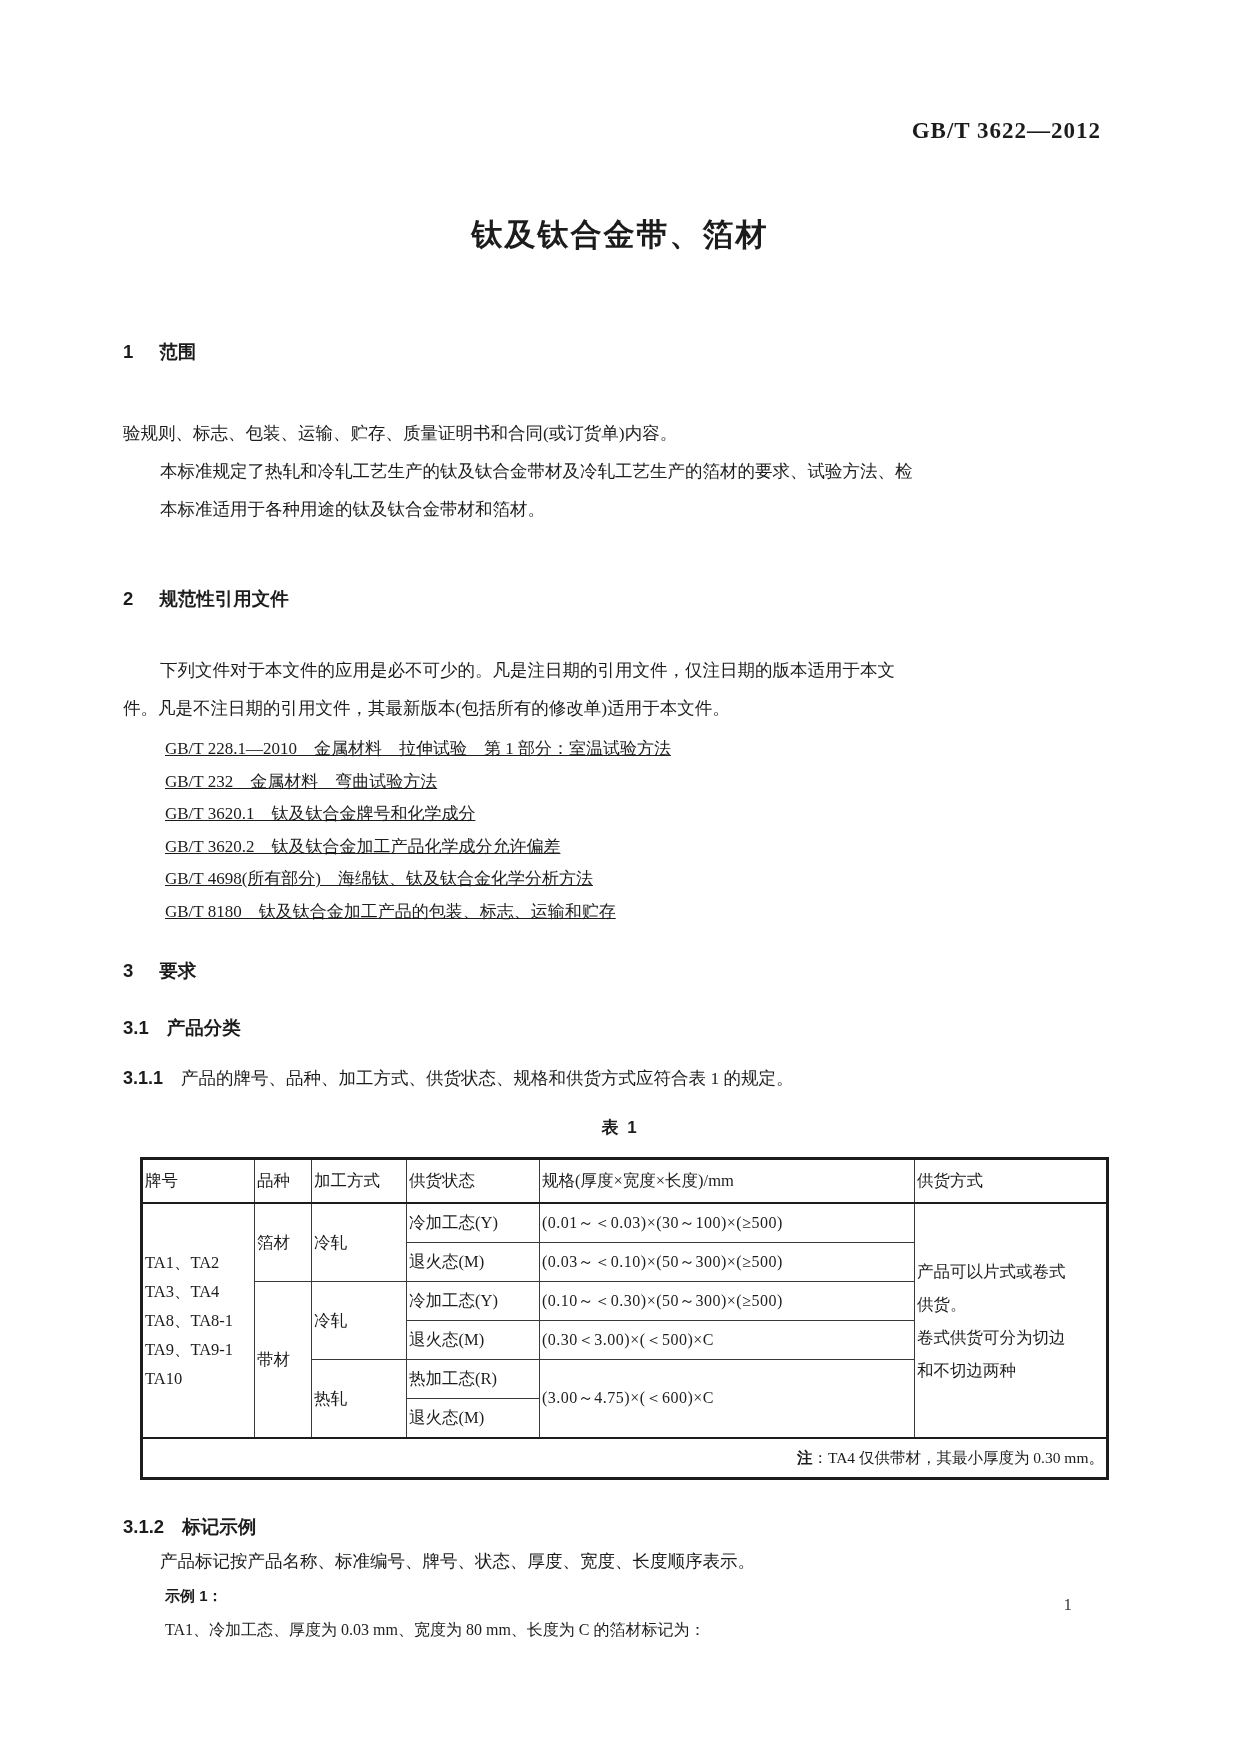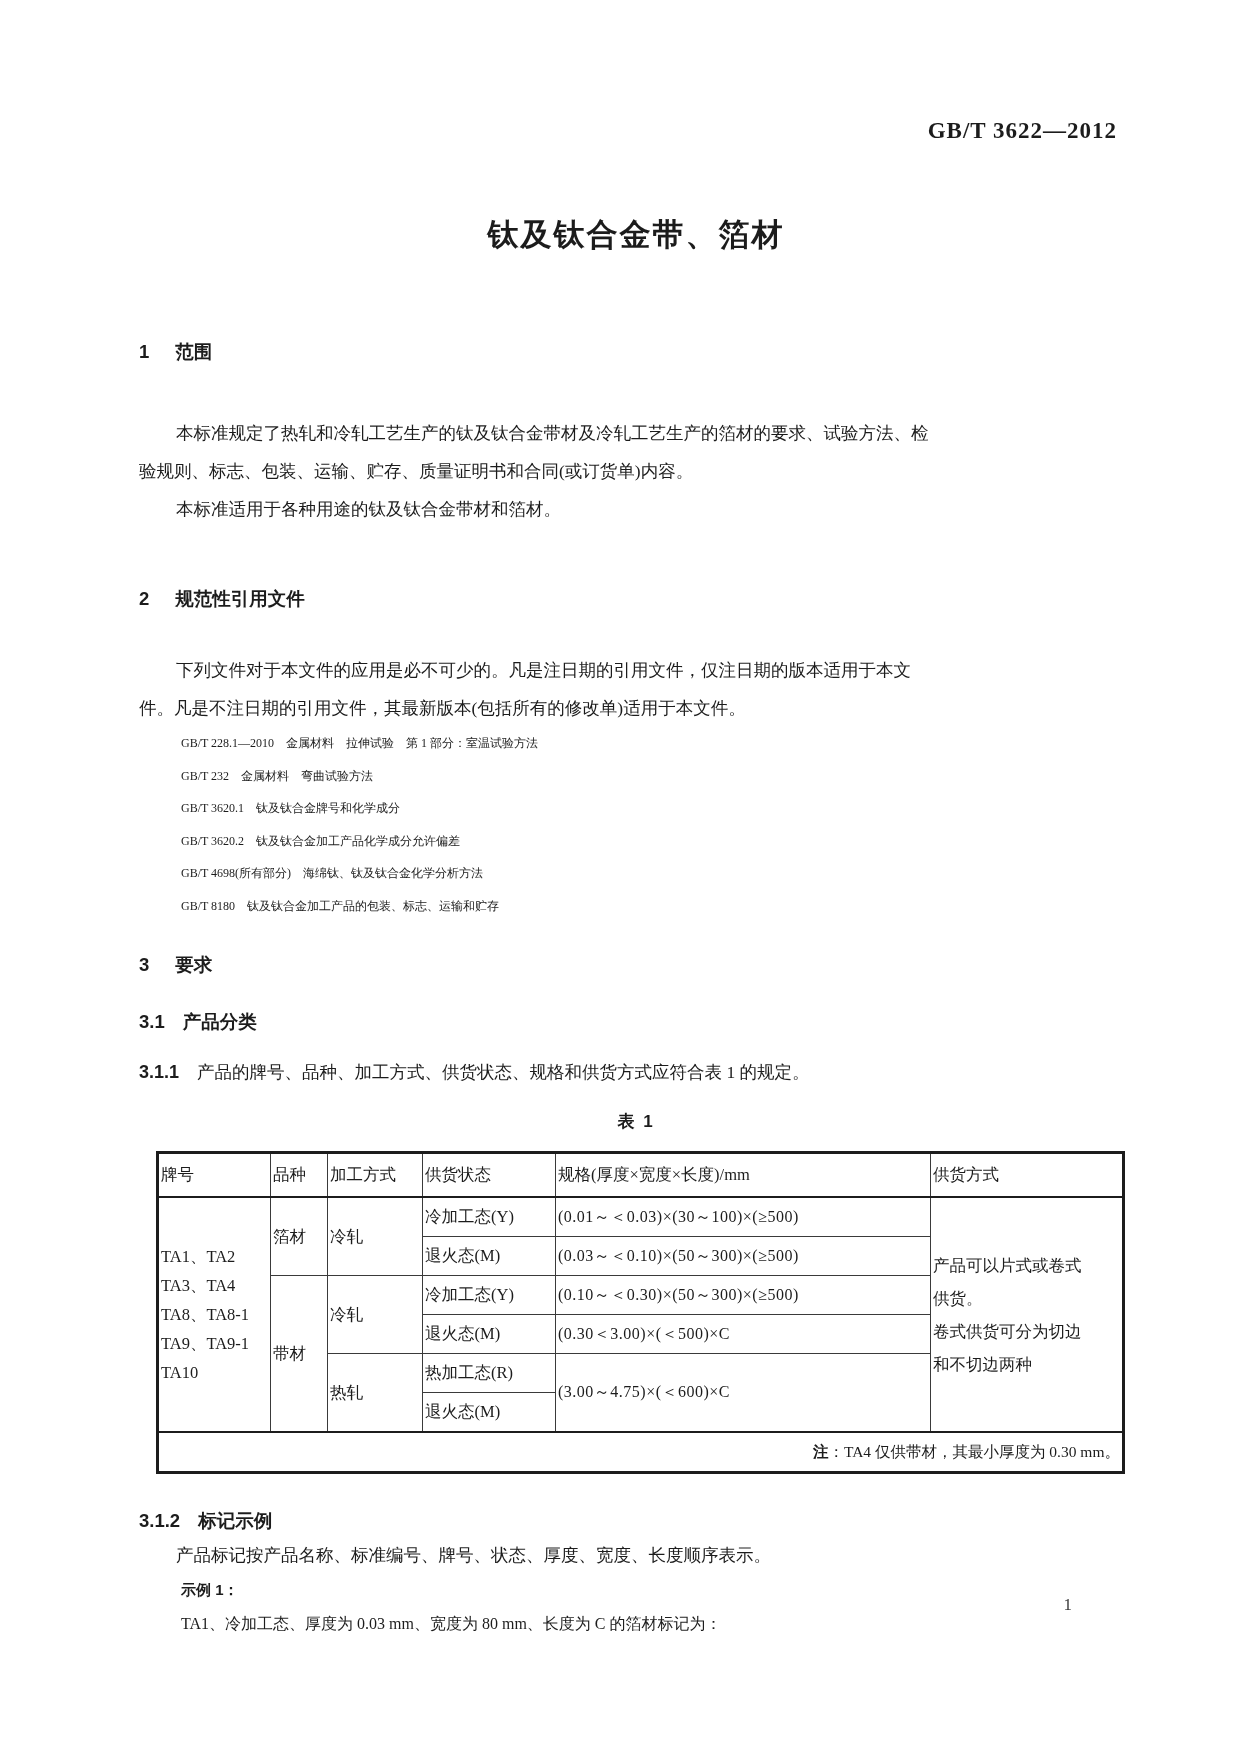--- a/index.html
+++ b/index.html
@@ -4,21 +4,21 @@
 <style>
   html,body{margin:0;padding:0;background:#ffffff;}
   .page{
     position:relative;
     width:1240px;height:1754px;
     background:#ffffff;
     color:#1c1c1c;
     font-family:"Liberation Serif","DejaVu Serif",serif;
     overflow:hidden;
   }
-  .content{position:absolute;left:139px;top:0;width:994px;}
+  .content{position:absolute;left:123px;top:0;width:994px;}
 
   .std-code{
     margin-top:118px;
     text-align:right;
     padding-right:16px;
     font-family:"Liberation Serif","DejaVu Serif",serif;
     font-weight:bold;
     font-size:23px;
     letter-spacing:1px;
   }
@@ -44,21 +44,21 @@
   .h311{margin-top:26px;font-size:18px;}
   .h311 .num{font-family:"Liberation Sans","DejaVu Sans",sans-serif;font-weight:bold;}
   .h311 .txt{font-family:"Liberation Serif","DejaVu Serif",serif;font-weight:normal;font-size:17.5px;margin-left:18px;}
   .h312{margin-top:34px;}
 
   .para{font-size:17.5px;line-height:38px;margin-top:50px;}
   .para .line{white-space:nowrap;}
   .indent{text-indent:37px;}
   .para2{font-size:17.5px;line-height:38px;margin-top:0;}
   .intro{margin-top:40px;}
-  .reflist{padding-left:42px;font-size:12px;line-height:32.5px;}
+  .reflist{margin-top:6px;padding-left:42px;font-size:17px;line-height:32.5px;text-decoration:underline;}
 
   .tbl-caption{
     margin-top:26px;text-align:center;
     font-family:"Liberation Sans","DejaVu Sans",sans-serif;
     font-weight:bold;font-size:17px;letter-spacing:2px;
   }
   table.t1{
     margin-top:18px;margin-left:17px;
     border-collapse:collapse;
     width:966px;
@@ -114,22 +114,22 @@
 
     <div class="std-code">GB/T 3622—2012</div>
 
     <div class="doc-title">钛及钛合金带、箔材</div>
 
     <div class="h-sec h1">
       <span>1</span><span class="gap-l">范围</span>
     </div>
 
     <div class="para">
+      <div class="line">验规则、标志、包装、运输、贮存、质量证明书和合同(或订货单)内容。</div>
       <div class="line indent">本标准规定了热轧和冷轧工艺生产的钛及钛合金带材及冷轧工艺生产的箔材的要求、试验方法、检</div>
-      <div class="line">验规则、标志、包装、运输、贮存、质量证明书和合同(或订货单)内容。</div>
     </div>
     <div class="para2 indent">本标准适用于各种用途的钛及钛合金带材和箔材。</div>
 
     <div class="h-sec h2">
       <span>2</span><span class="gap-l">规范性引用文件</span>
     </div>
 
     <div class="para intro">
       <div class="line indent">下列文件对于本文件的应用是必不可少的。凡是注日期的引用文件，仅注日期的版本适用于本文</div>
       <div class="line">件。凡是不注日期的引用文件，其最新版本(包括所有的修改单)适用于本文件。</div>

